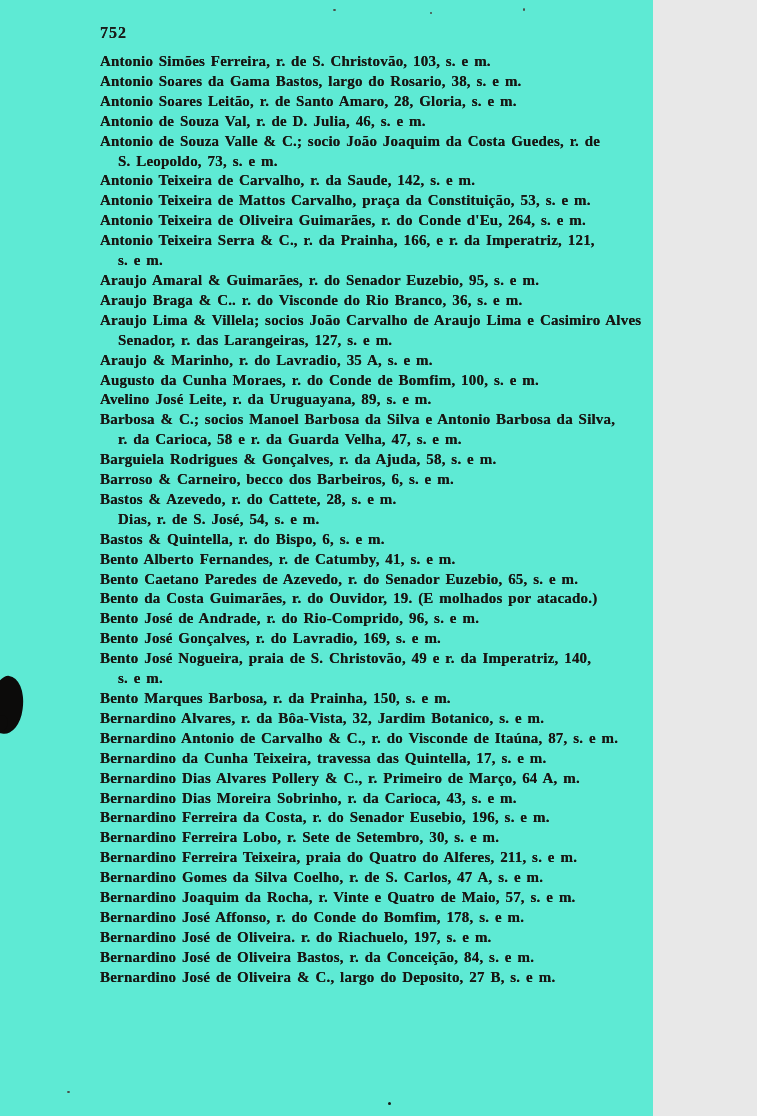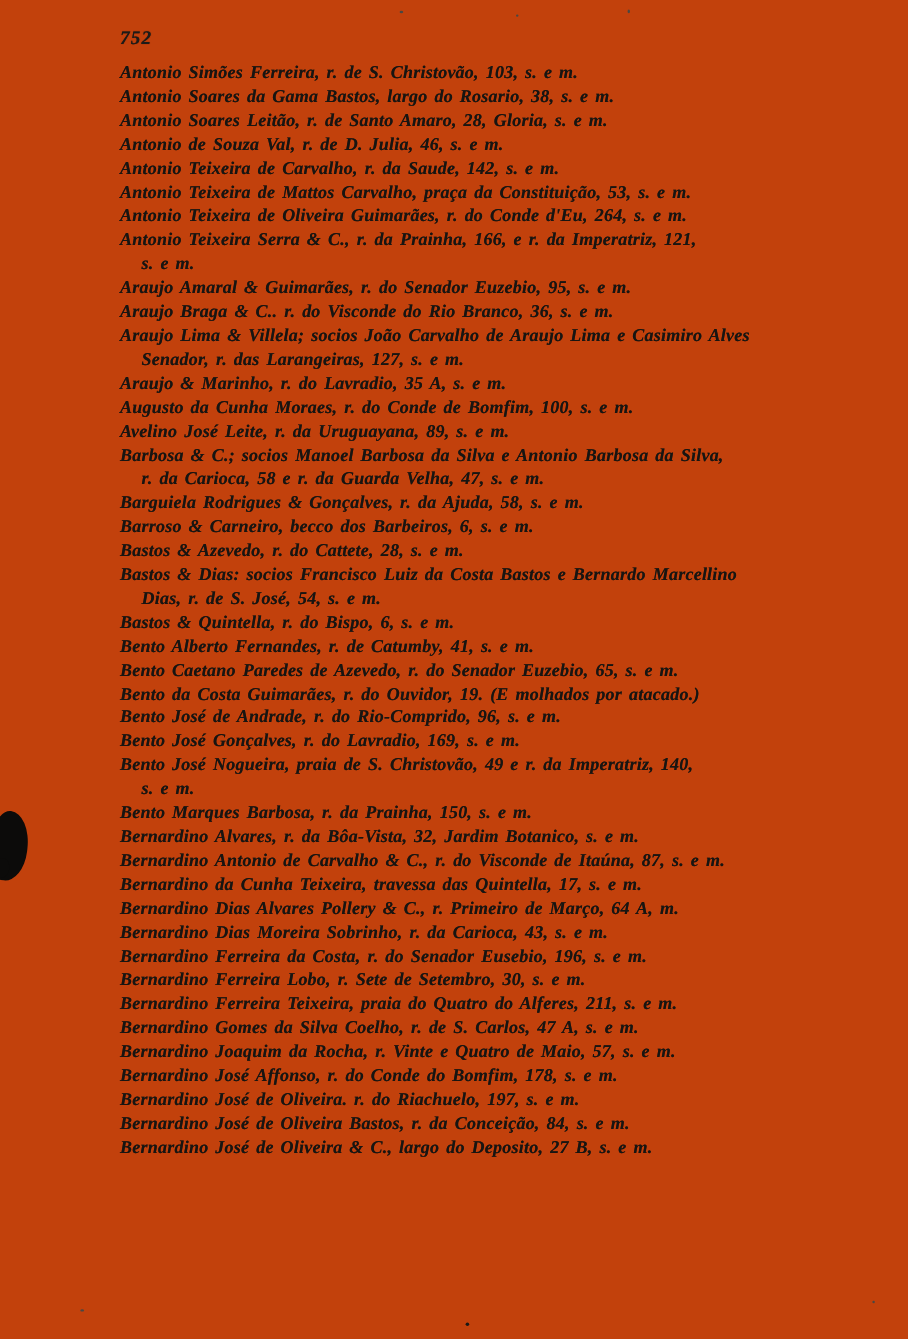--- a/index.html
+++ b/index.html
@@ -1,23 +1,22 @@
 <!DOCTYPE html>
 <html><head>
 <meta charset="utf-8">
 <style>
   html,body{margin:0;padding:0;background:#e8e8e8;}
   .page{
     position:relative;
-    width:757px;height:1116px;
-    background:#c2410c;
+    width:653px;height:1116px;
+    background:#5eead4;
     overflow:hidden;
     font-family:"Liberation Serif","DejaVu Serif",serif;
     color:#151412;
-    font-style:italic;
   }
   .header{
     position:absolute;
     top:20px;left:0;width:757px;
     height:26px;
     white-space:nowrap;
   }
   .pagenum{
     position:absolute;left:100px;top:4px;
     font-size:16px;font-weight:700;
@@ -89,20 +88,24 @@
       <div class="entry">
         <div class="line">Antonio Soares da Gama Bastos, largo do Rosario, 38, s. e m.</div>
       </div>
       <div class="entry">
         <div class="line">Antonio Soares Leitão, r. de Santo Amaro, 28, Gloria, s. e m.</div>
       </div>
       <div class="entry">
         <div class="line">Antonio de Souza Val, r. de D. Julia, 46, s. e m.</div>
       </div>
       <div class="entry">
+        <div class="line">Antonio de Souza Valle &amp; C.; socio João Joaquim da Costa Guedes, r. de</div>
+        <div class="line cont">S. Leopoldo, 73, s. e m.</div>
+      </div>
+      <div class="entry">
         <div class="line">Antonio Teixeira de Carvalho, r. da Saude, 142, s. e m.</div>
       </div>
       <div class="entry">
         <div class="line">Antonio Teixeira de Mattos Carvalho, praça da Constituição, 53, s. e m.</div>
       </div>
       <div class="entry">
         <div class="line">Antonio Teixeira de Oliveira Guimarães, r. do Conde d'Eu, 264, s. e m.</div>
       </div>
       <div class="entry">
         <div class="line">Antonio Teixeira Serra &amp; C., r. da Prainha, 166, e r. da Imperatriz, 121,</div>
@@ -134,21 +137,20 @@
       <div class="entry">
         <div class="line">Barguiela Rodrigues &amp; Gonçalves, r. da Ajuda, 58, s. e m.</div>
       </div>
       <div class="entry">
         <div class="line">Barroso &amp; Carneiro, becco dos Barbeiros, 6, s. e m.</div>
       </div>
       <div class="entry">
         <div class="line">Bastos &amp; Azevedo, r. do Cattete, 28, s. e m.</div>
       </div>
       <div class="entry">
-        <div class="line">Bastos &amp; Dias: socios Francisco Luiz da Costa Bastos e Bernardo Marcellino</div>
         <div class="line cont">Dias, r. de S. José, 54, s. e m.</div>
       </div>
       <div class="entry">
         <div class="line">Bastos &amp; Quintella, r. do Bispo, 6, s. e m.</div>
       </div>
       <div class="entry">
         <div class="line">Bento Alberto Fernandes, r. de Catumby, 41, s. e m.</div>
       </div>
       <div class="entry">
         <div class="line">Bento Caetano Paredes de Azevedo, r. do Senador Euzebio, 65, s. e m.</div>

